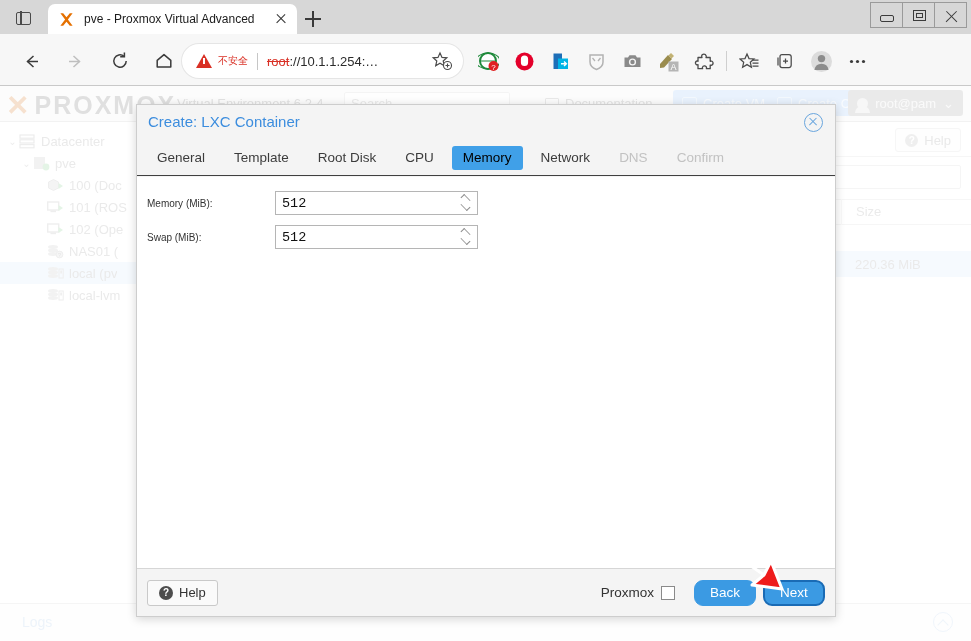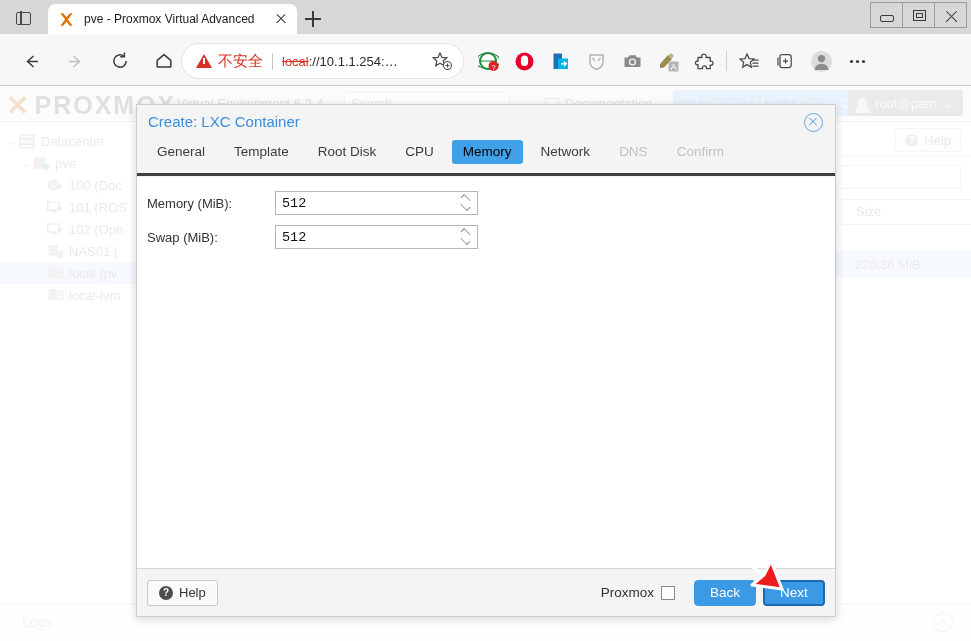--- a/index.html
+++ b/index.html
@@ -99,21 +99,21 @@
     box-shadow: 0 0 0 1px rgba(0,0,0,0.07);
   }
   .warn-tri {
     width: 0; height: 0; border-left: 8px solid transparent; border-right: 8px solid transparent;
     border-bottom: 14px solid #d93025; position: relative; flex: 0 0 16px; margin-right: 6px;
   }
   .warn-tri:after {
     content: ""; position: absolute; left: -1px; top: 4px; width: 2px; height: 6px;
     background: #fff;
   }
-  .insecure-text { font-size: 15px; color: #d93025; white-space: nowrap; }
+  .insecure-text { font-size: 10px; color: #d93025; white-space: nowrap; }
   .url-sep {
     width: 1px; height: 17px; background: #c6c6c6; margin: 0 9px; flex: 0 0 1px;
   }
   .url-text { font-size: 13px; color: #2b2b2b; white-space: nowrap; flex: 1 1 auto; }
   .url-text .strike { color: #d93025; text-decoration: line-through; }
   .fav-star { width: 22px; height: 22px; flex: 0 0 22px; position: relative; }
 
   .tb-icons { position: absolute; left: 470px; top: 44px; height: 34px; display: flex; align-items: center; }
   .tb-ico { width: 36px; height: 34px; position: relative; display: flex;
             align-items: center; justify-content: center; }
@@ -250,38 +250,38 @@
     border: 1.4px solid #6aa6de; border-radius: 50%;
   }
   .modal-close:before, .modal-close:after {
     content: ""; position: absolute; left: 3px; top: 7.4px; width: 10px; height: 1.3px;
     background: #6aa6de;
   }
   .modal-close:before { transform: rotate(45deg); }
   .modal-close:after { transform: rotate(-45deg); }
 
   .tabbar {
-    height: 36px; padding-left: 9px; display: flex; align-items: flex-start;
-    border-bottom: 3px solid #404040; background: #f4f4f4;
+    height: 36px; padding-left: 9px; display: flex; align-items: center;
+    border-bottom: 1px solid #404040; background: #f4f4f4;
   }
   .tab-item {
     height: 24px; line-height: 24px; padding: 0 11px; border-radius: 3px;
     font-size: 13.5px; color: #3c3c3c; margin-right: 7px; white-space: nowrap;
   }
   .tab-item.active { background: #40a0e8; color: #000000; }
   .tab-item.disabled { color: #c2c2c2; }
 
   .modal-body {
     position: absolute; left: 0; top: 72px; right: 0; bottom: 47px;
     background: #ffffff; border-bottom: 1px solid #d6d6d6;
     padding: 14px 0 0 10px;
   }
   .form-row { display: flex; align-items: center; margin-bottom: 10px; }
   .form-label {
-    width: 128px; flex: 0 0 128px; font-size: 13px; color: #333;
+    width: 128px; flex: 0 0 128px; font-size: 10px; color: #333;
   }
   .spinfield {
     width: 203px; height: 24px; border: 1px solid #b5b5b5; background: #fff;
     display: flex; align-items: center; position: relative;
   }
   .spinfield input {
     border: 0; outline: none; width: 100%; height: 22px; padding: 0 22px 0 6px;
     font-size: 13.5px; color: #111; font-family: Liberation Mono, monospace;
     background: transparent;
   }
@@ -312,21 +312,21 @@
     margin-right: 6px;
   }
   .footer-right { margin-left: auto; display: flex; align-items: center; }
   .adv-label { font-size: 13.5px; color: #333; margin-right: 7px; }
   .adv-check {
     width: 14px; height: 14px; border: 1px solid #8a8a8a; background: #fff;
     margin-right: 12px;
   }
   .btn-blue {
     height: 26px; min-width: 62px; background: #3b9ae3; border: 1px solid #3b9ae3;
-    border-radius: 4px; color: #ffffff; font-size: 13.5px;
+    border-radius: 9px; color: #ffffff; font-size: 13.5px;
     display: flex; align-items: center; justify-content: center; margin-left: 7px;
     font-family: "Liberation Sans", sans-serif;
   }
   .btn-blue.focused { border: 2px solid #1a6bb5; }
 
   
   .annot-arrow { position: absolute; left: 692px; top: 523px; pointer-events: none; }
 </style>
 </head>
 <body>
@@ -389,21 +389,21 @@
     <svg width="20" height="20" viewBox="0 0 20 20">
         <path d="M3.2 9.4 L10 3.6 L16.8 9.4 L16.8 16 L3.2 16 Z" fill="none" stroke="#3b3b3b" stroke-width="1.5" stroke-linejoin="round"></path>
       </svg>
   </div>
 
   <div class="urlbar">
     <div class="warn-tri"></div>
     <span class="insecure-text">不安全</span>
     <div class="url-sep"></div>
     <div class="url-text">
-      <span class="strike">local</span><span>://10.1.1.254:…</span>
+      <span class="strike">root</span><span>://10.1.1.254:…</span>
     </div>
     <div class="fav-star">
       <svg width="22" height="22" viewBox="0 0 22 22">
         <path d="M9 3 L11 7.4 L15.8 7.8 L12.2 11 L13.3 15.7 L9 13.2 L4.7 15.7 L5.8 11 L2.2 7.8 L7 7.4 Z" fill="none" stroke="#4a4a4a" stroke-width="1.2"></path>
         <circle cx="16.5" cy="15.5" r="4" fill="#fff" stroke="#4a4a4a" stroke-width="1.1"></circle>
         <path d="M14.5 15.5 L18.5 15.5 M16.5 13.5 L16.5 17.5" stroke="#4a4a4a" stroke-width="1.1"></path>
       </svg>
     </div>
   </div>
 

